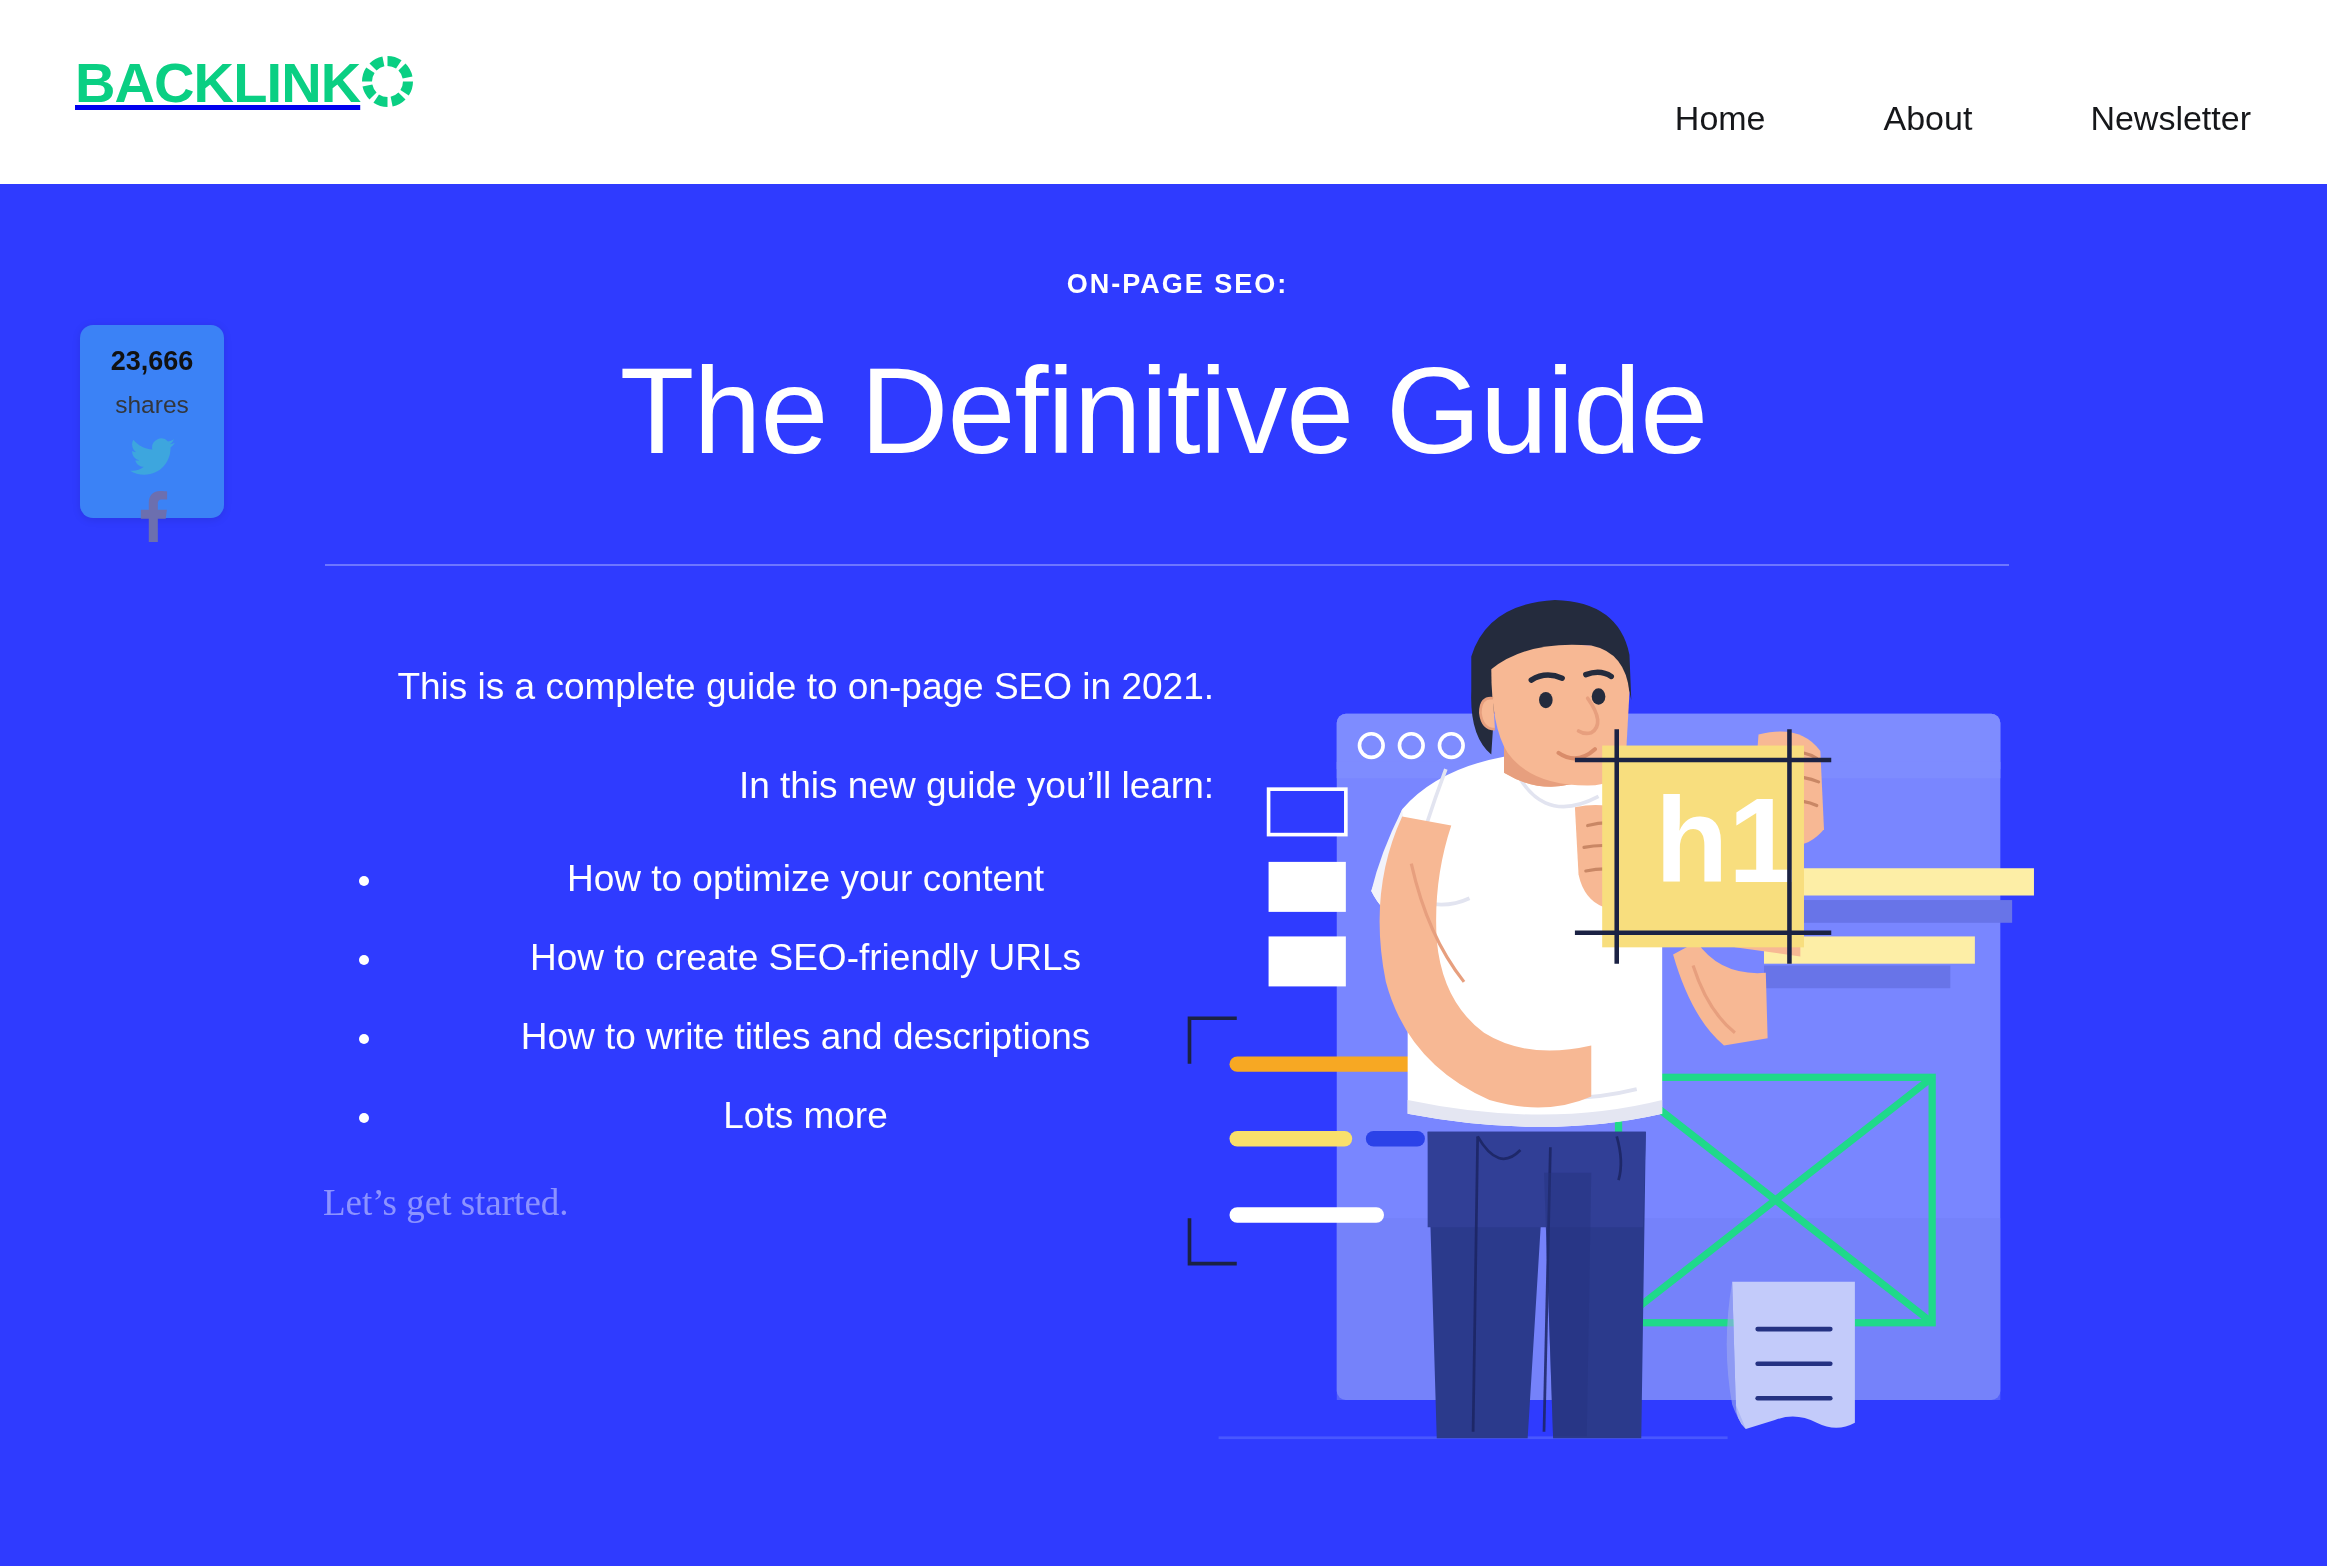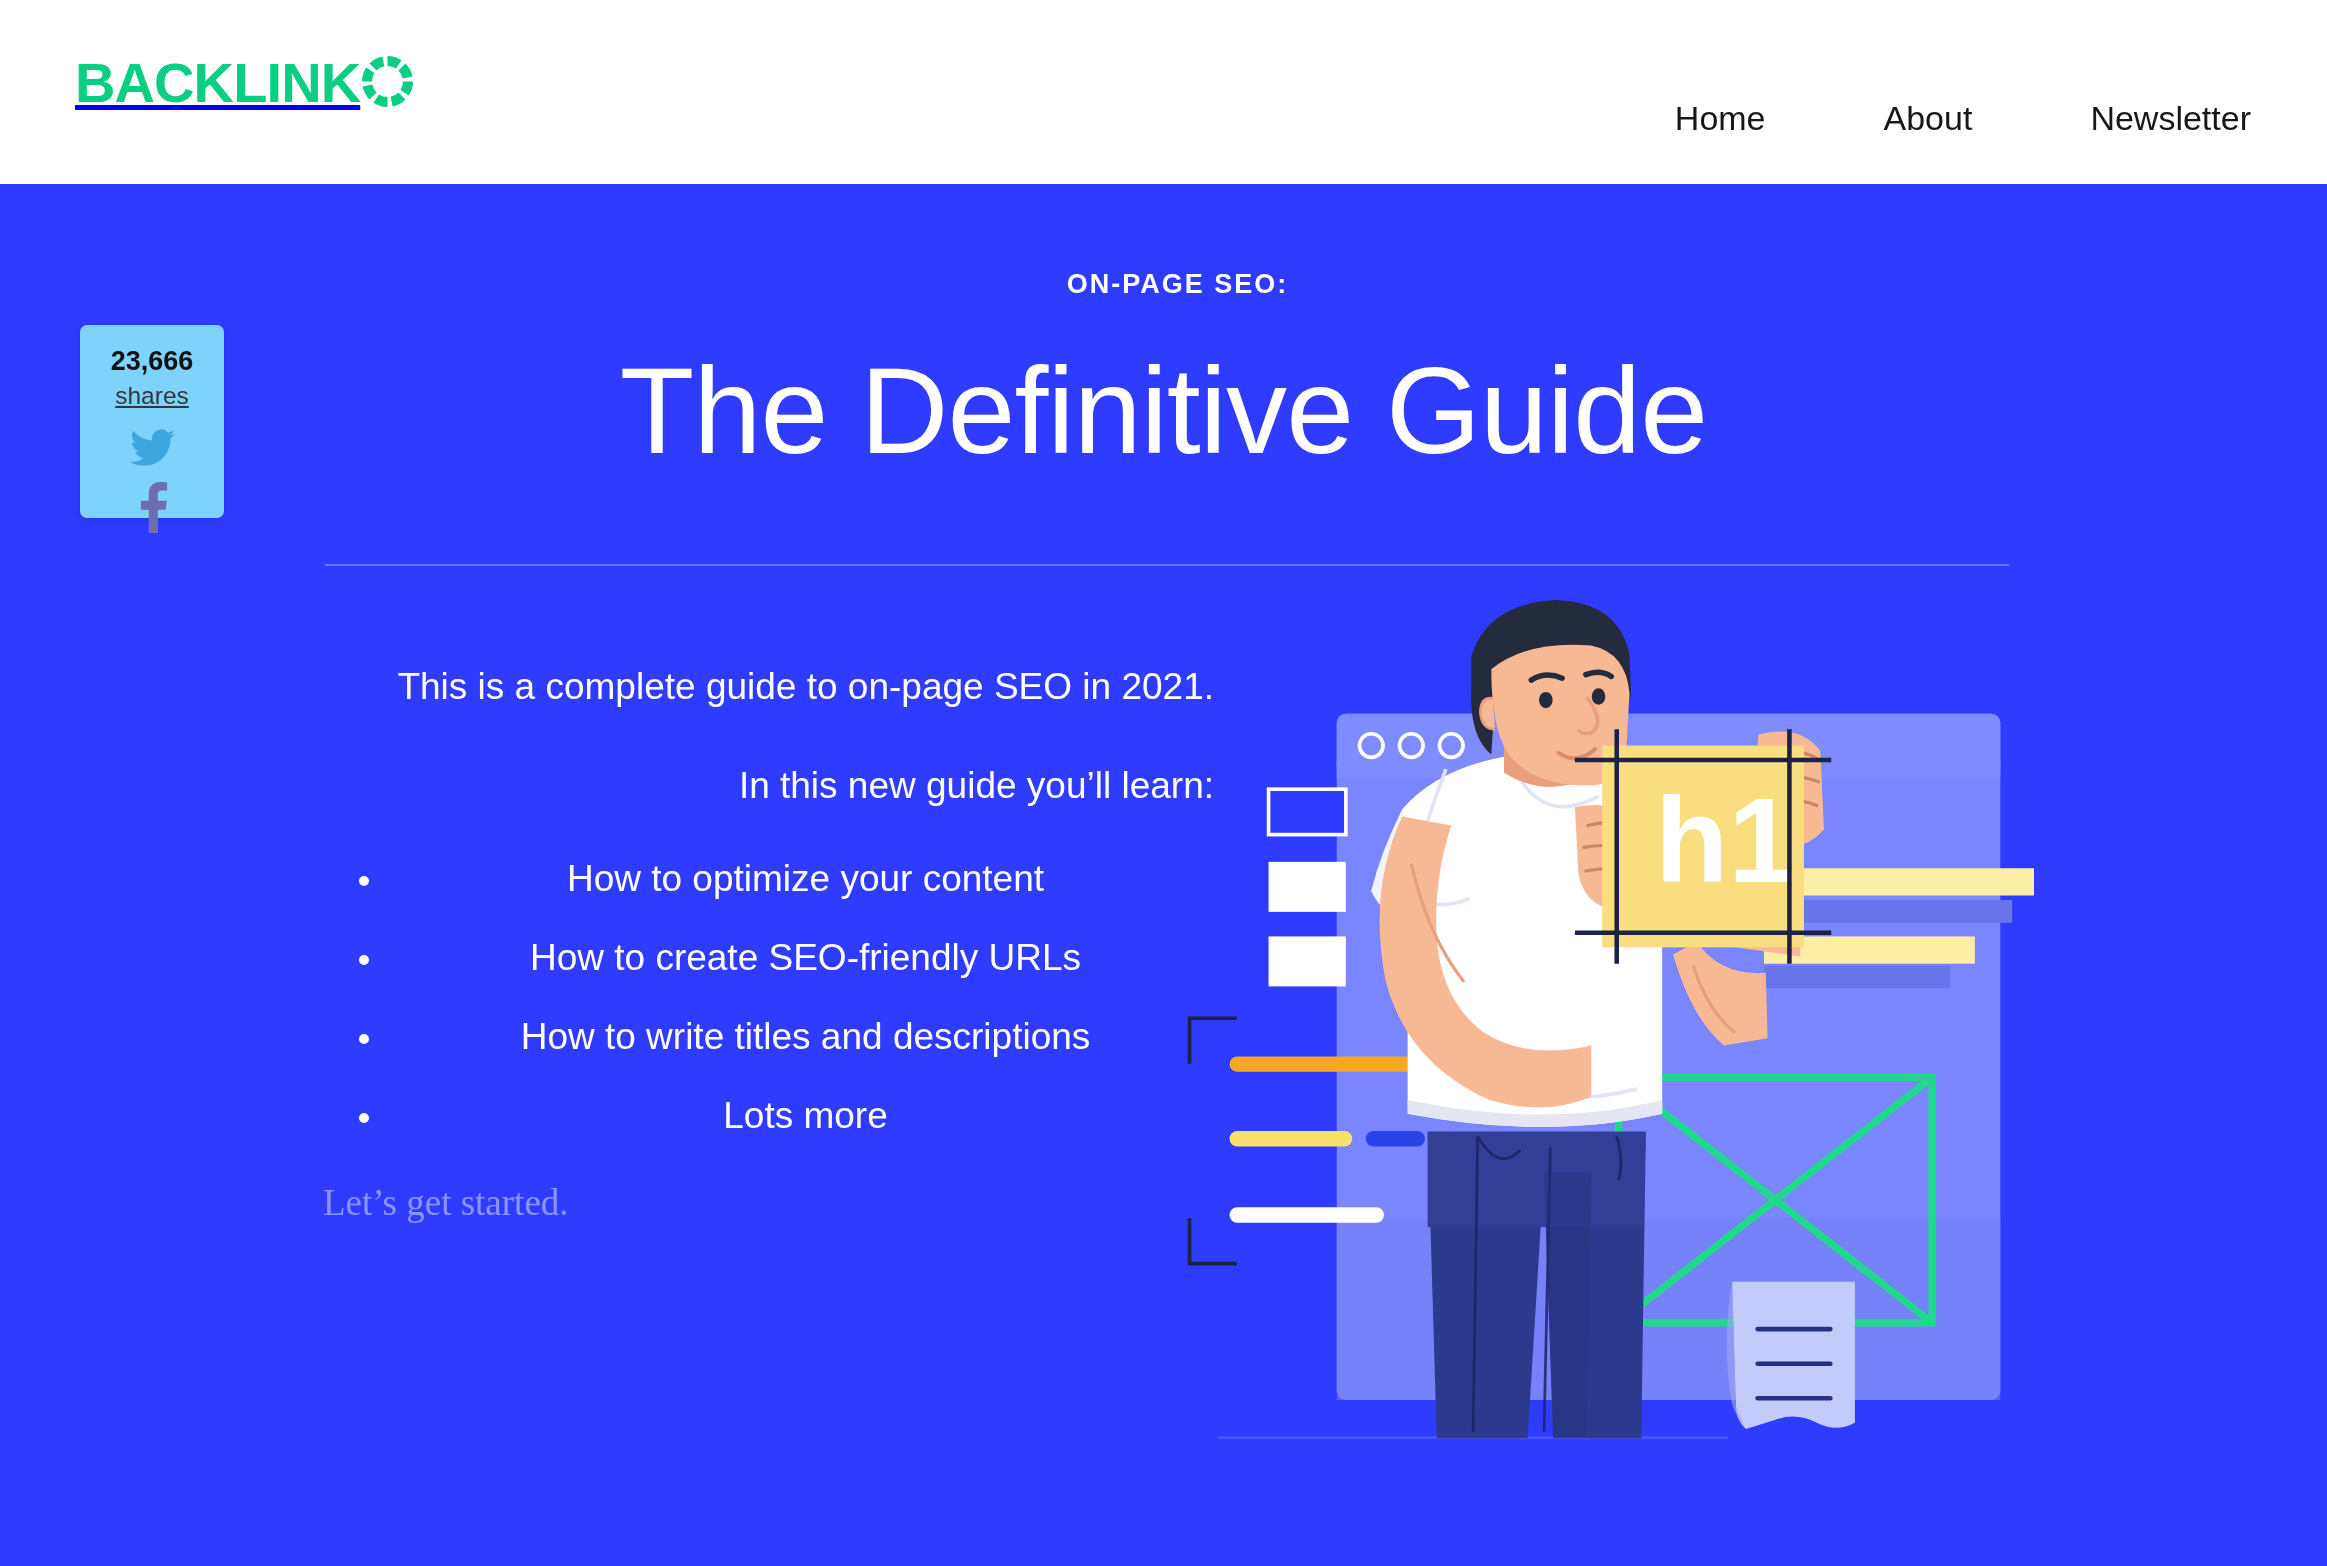--- a/index.html
+++ b/index.html
@@ -41,27 +41,27 @@
   .hero {
     position: absolute; top: 184px; left: 0;
     width: 2327px; height: 1383px;
     background: #2F3BFF;
   }
 
   
   .share-widget {
     position: absolute; left: 80px; top: 141px;
     width: 144px; height: 193px;
-    background: #7dd3fc; border-radius: 7px;
+    background: #3b82f6; border-radius: 13px;
     box-shadow: 0 1.8px 9px rgba(0,0,0,.10);
     display: flex; flex-direction: column; align-items: center;
     padding-top: 22px;
   }
   .share-count { font-size: 27px; font-weight: 700; color: #111; line-height: 1.05; }
-  .share-label { font-size: 24.5px; color: #33363B; line-height: 1.2; margin-top: 6px; text-decoration: underline; }
+  .share-label { font-size: 24.5px; color: #33363B; line-height: 1.2; margin-top: 15px; }
   .share-btn { margin-top: 18px; cursor: pointer; display: block; }
   .share-btn.fb { margin-top: 12.7px; }
 
   
   .eyebrow {
     position: absolute; top: 85px; left: 14px; width: 2327px;
     text-align: center;
     font-size: 27px; font-weight: 700; color: #FFFFFF;
     letter-spacing: 2px;
   }

